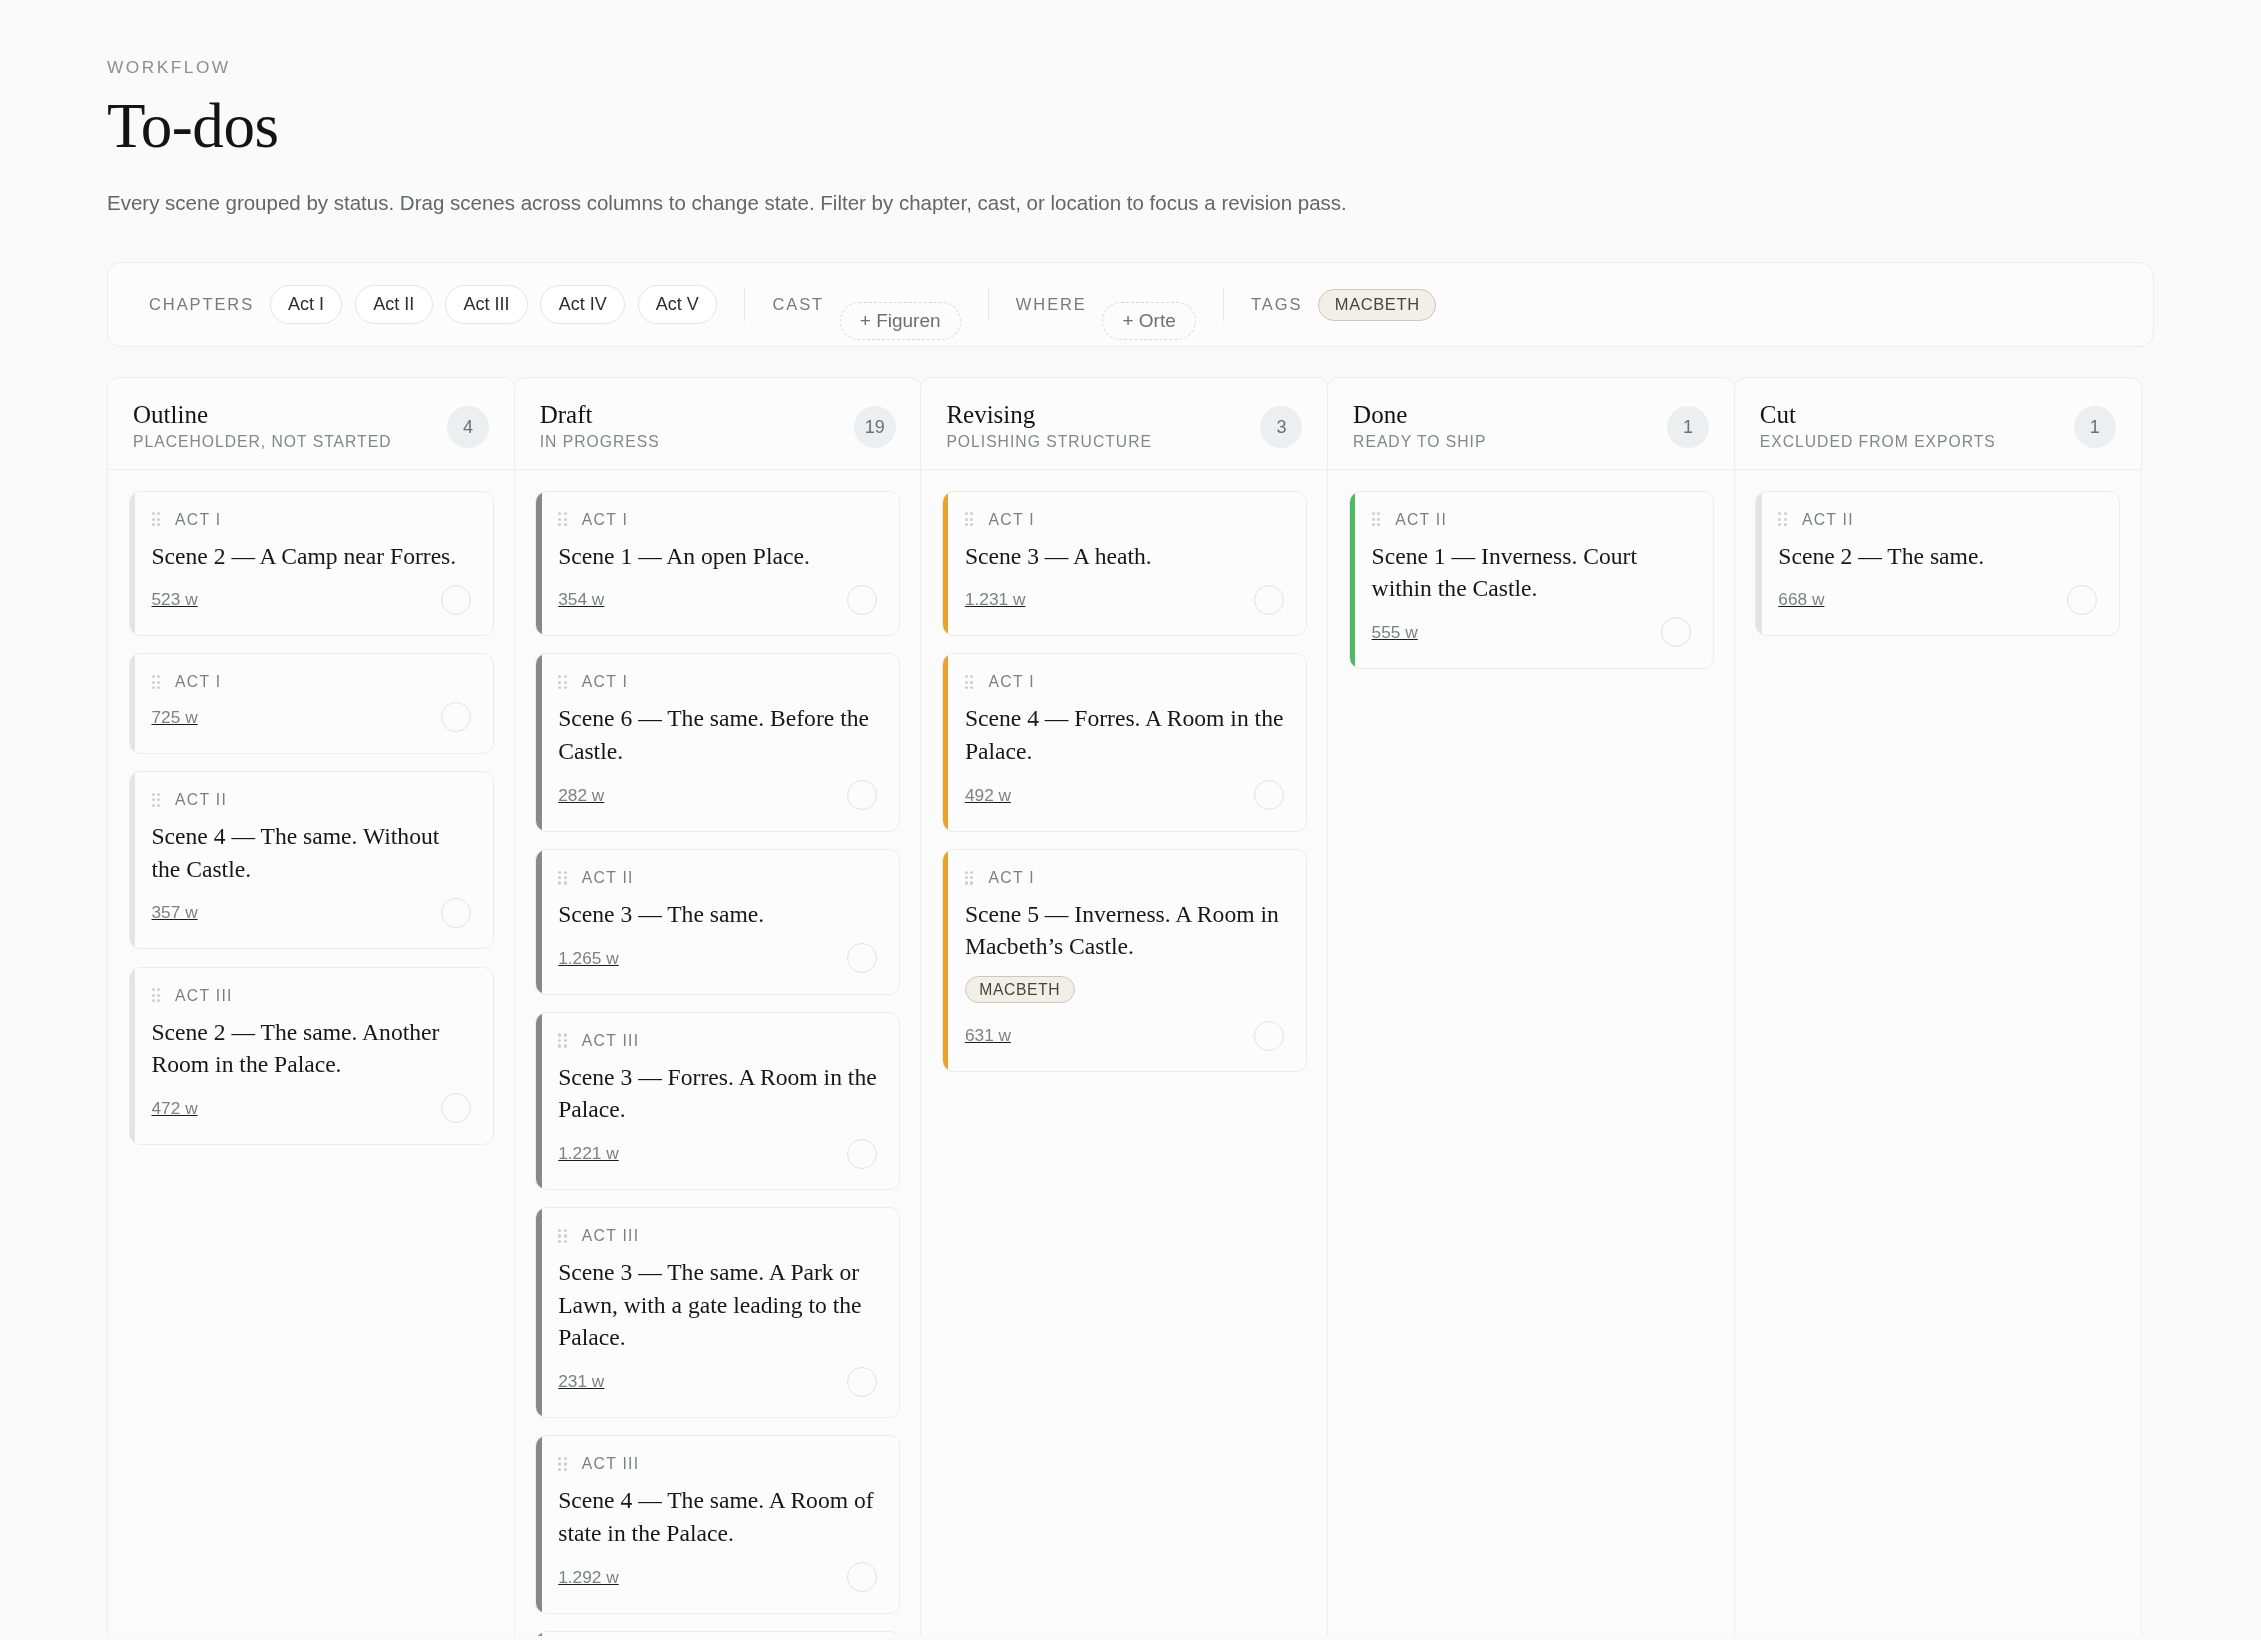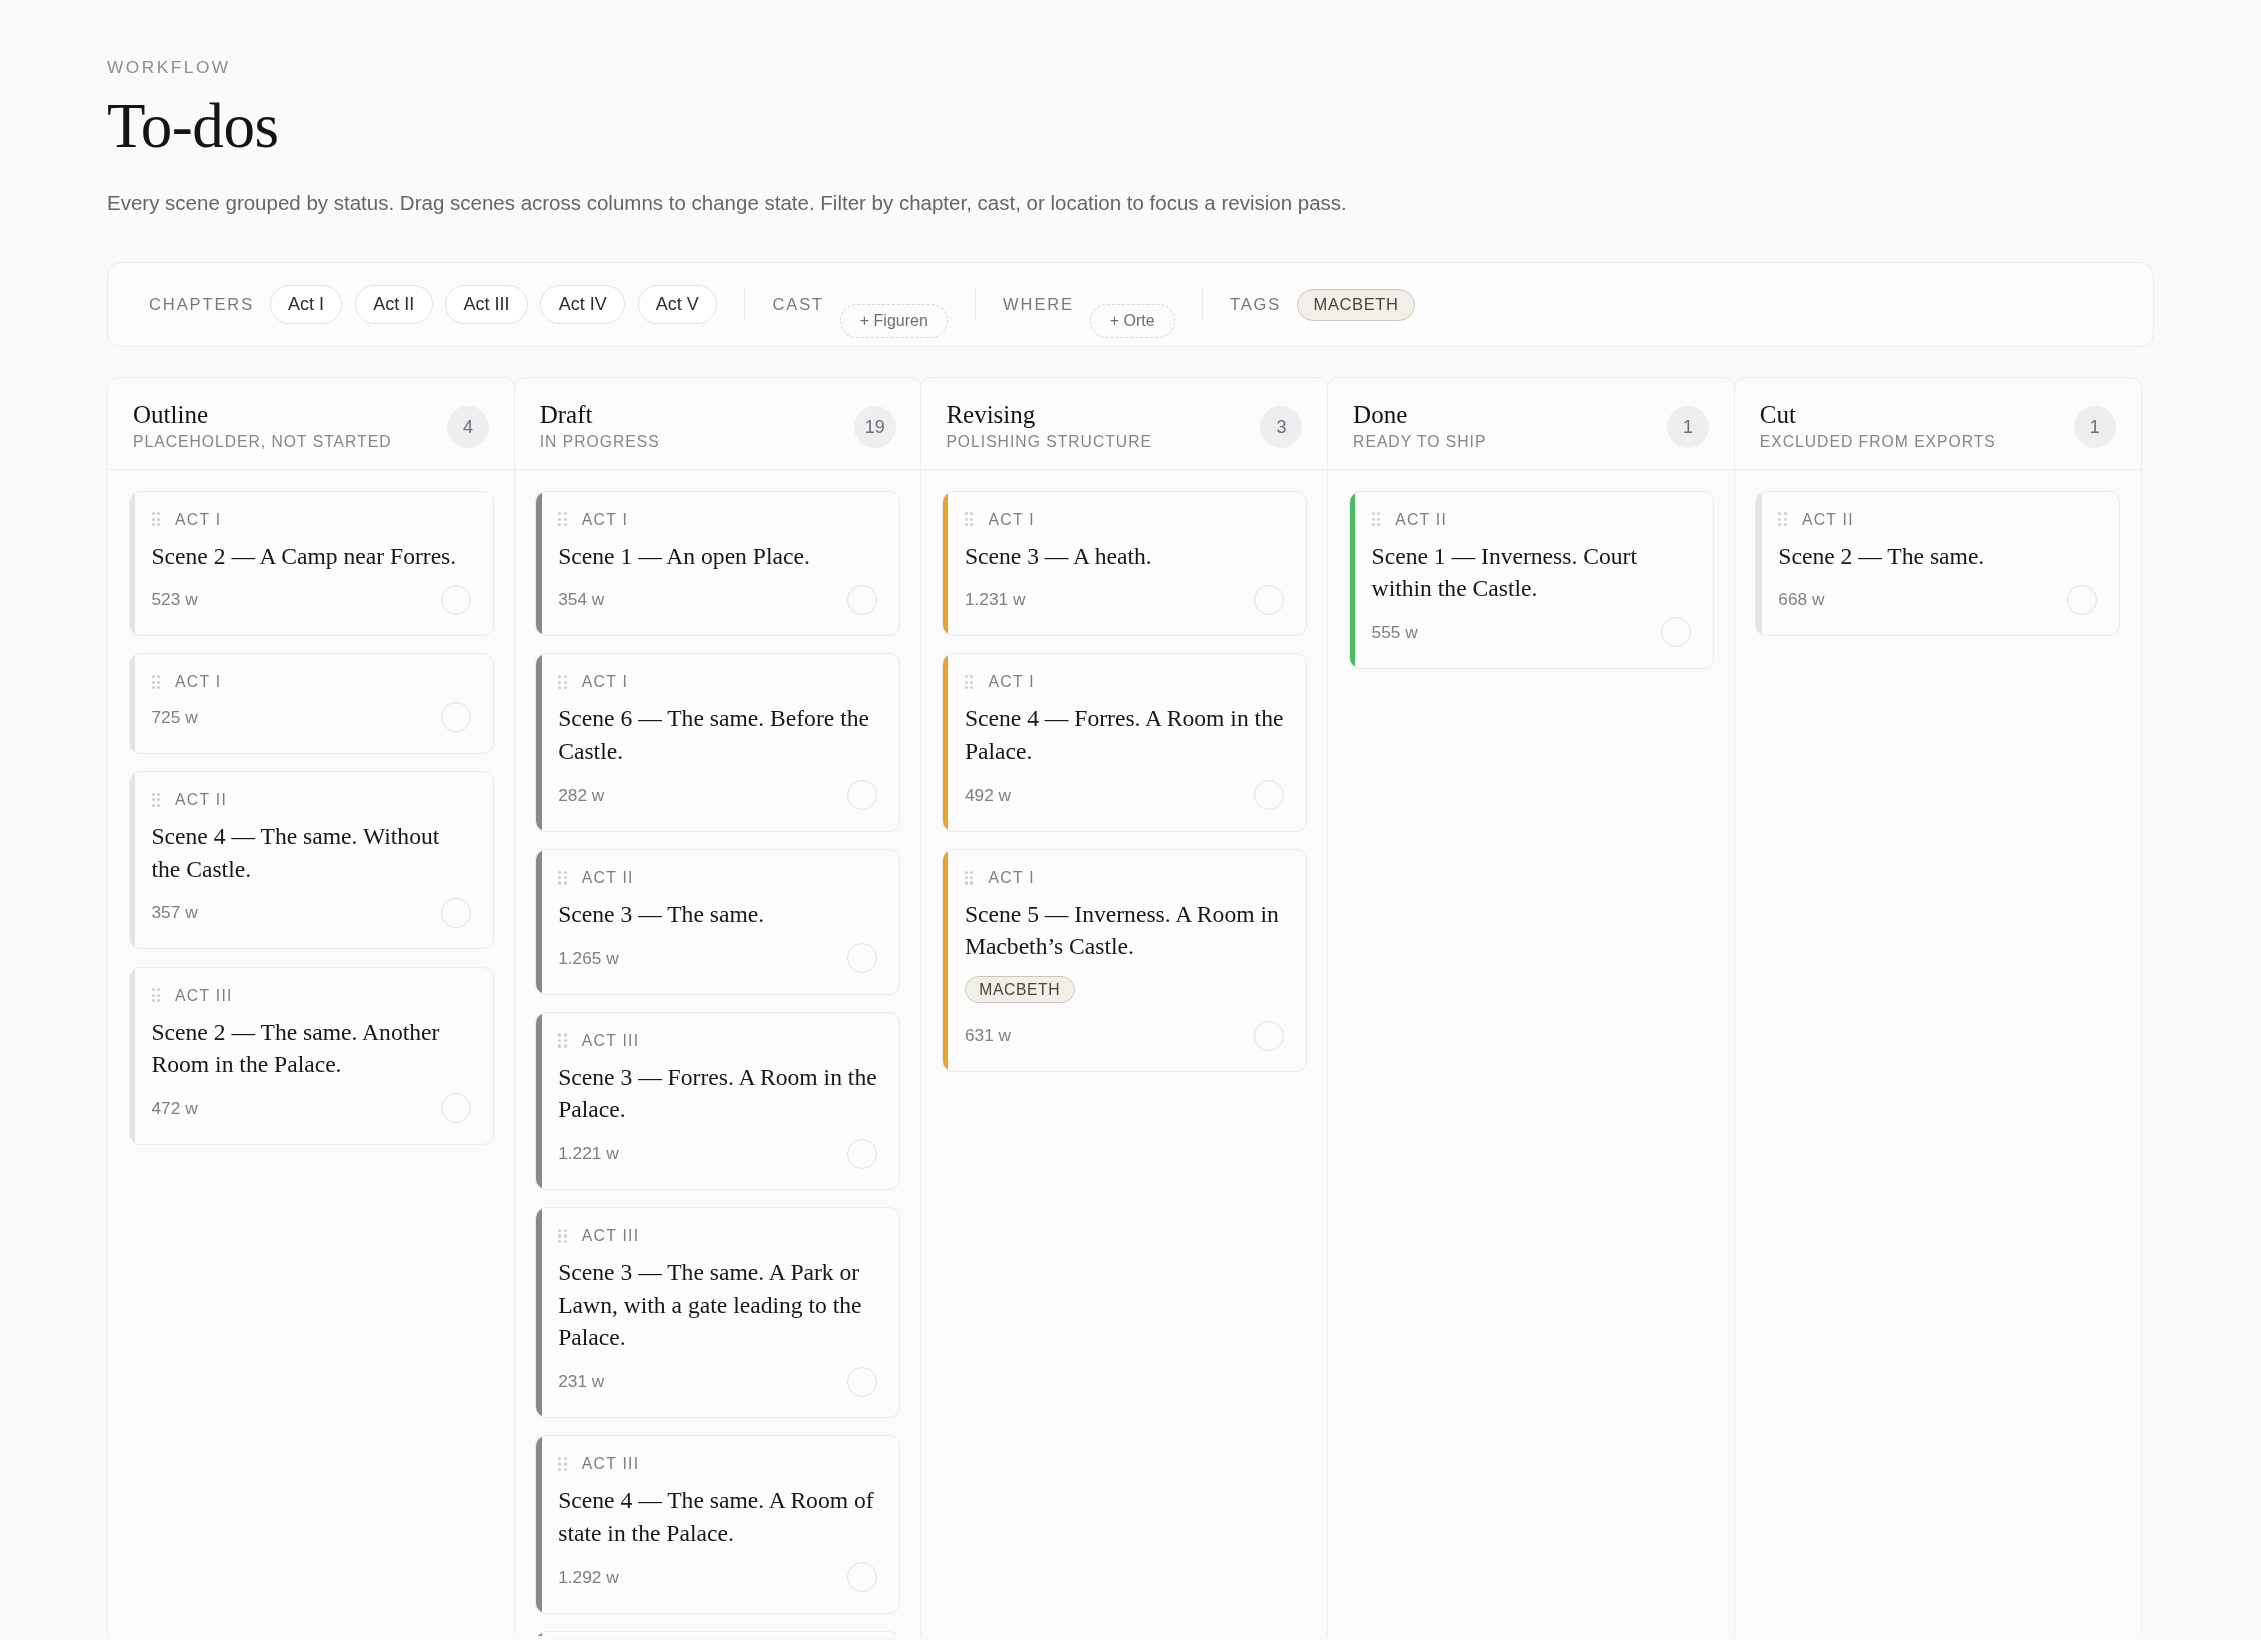--- a/index.html
+++ b/index.html
@@ -89,21 +89,21 @@
     color: #2d2d2d;
     line-height: 1.25;
     white-space: nowrap;
   }
 
   .chip-dashed {
     border: 1.4px dashed #d8d8d8;
     border-radius: 786px;
     background: transparent;
     padding: 7px 19px;
-    font-size: 16px;
+    font-size: 19px;
     color: #6d6f72;
     white-space: nowrap;
     margin-top: 32px;
   }
 
   .chip-tag {
     border: 1.3px solid #ccc7bb;
     border-radius: 786px;
     background: #f1efe8;
     padding: 5.5px 15.7px;
@@ -272,20 +272,21 @@
     color: #4a4538;
     text-transform: uppercase;
     margin-bottom: 12.6px;
   }
 
   .card-foot {
     display: flex;
     align-items: center;
     justify-content: space-between;
     margin-top: 4.7px;
+    text-decoration: underline;
   }
 
   .wordcount {
     font-size: 17.3px;
     color: #7d8084;
   }
 
   .check {
     width: 30px;
     height: 30px;

